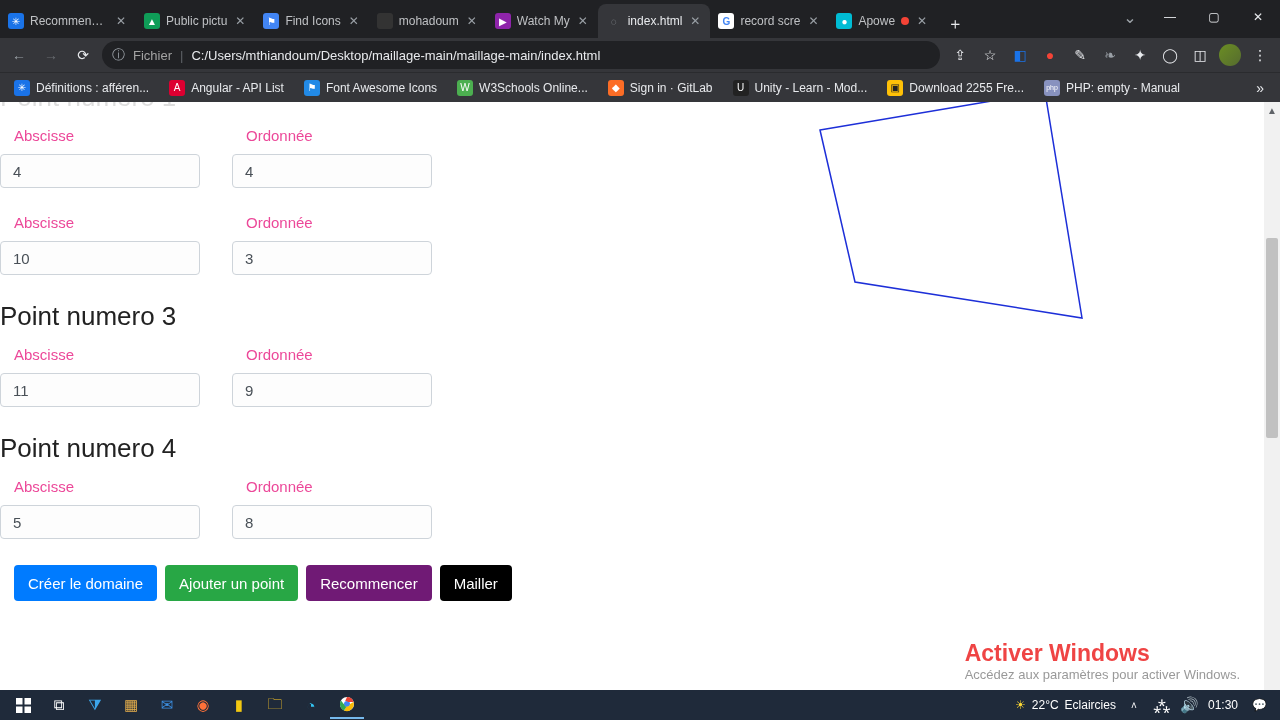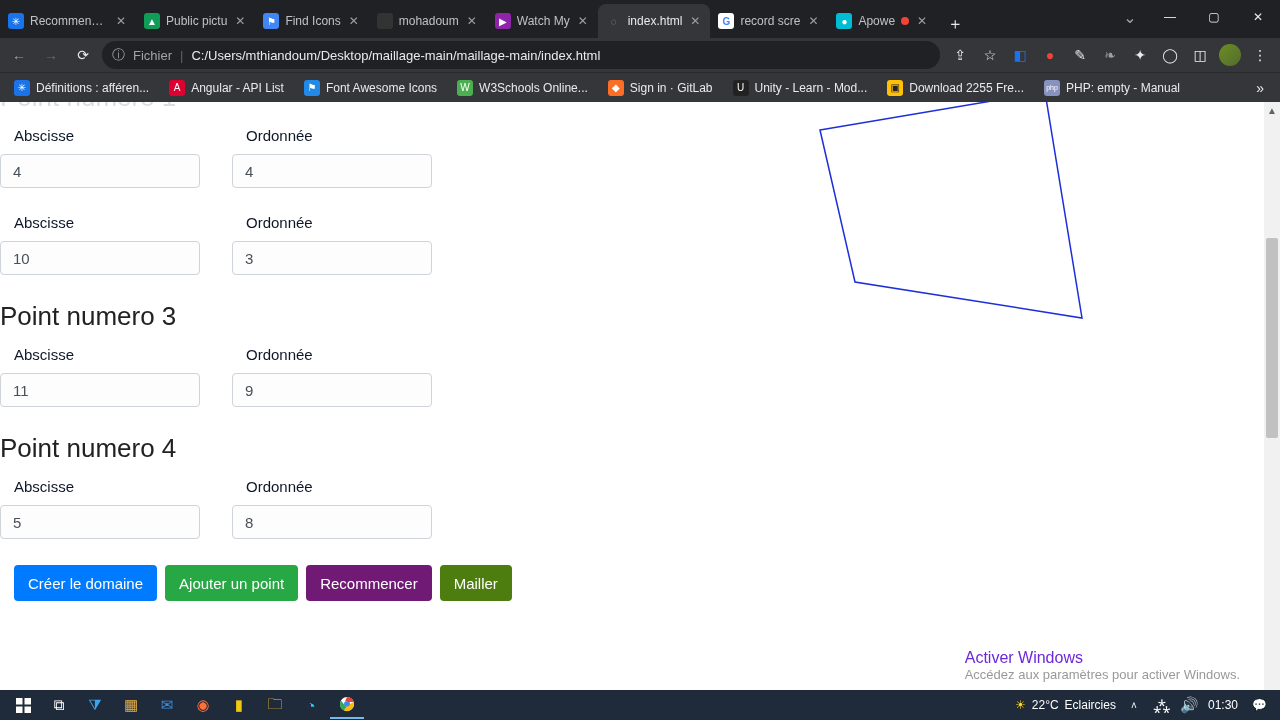--- a/index.html
+++ b/index.html
@@ -39,36 +39,36 @@
   .viewport { position: relative; background: #fff; height: calc(720px - 38px - 34px - 30px - 30px); overflow: hidden; }
   .content { position: absolute; left: 0; top: -20px; width: 1260px; }
   .scroll-track { position: absolute; right: 0; top: 0; bottom: 0; width: 16px; background: #f1f1f1; }
   .scroll-up { position: absolute; top: 0; left: 0; right: 0; height: 16px; display:flex; align-items:center; justify-content:center; color:#5f6368; font-size:10px; }
   .scroll-thumb { position: absolute; left: 2px; right: 2px; top: 136px; height: 200px; background: #c1c1c1; border-radius: 2px; }
 
   .pt-title { font-size: 26px; font-weight: 500; color: #222; margin: 0 0 14px 0; }
   .form-block { padding: 0 0 26px 0; }
   .row { display: flex; gap: 32px; }
   .field { width: 200px; }
-  .field label { display: block; font-size: 15px; color: #0f172a; margin: 0 0 10px 0; padding-left: 14px; }
+  .field label { display: block; font-size: 15px; color: #ec4899; margin: 0 0 10px 0; padding-left: 14px; }
   .field input { width: 100%; height: 34px; border: 1px solid #ced4da; border-radius: 4px; padding: 0 12px; font-size: 15px; color: #495057; background: #fdfdfd; }
 
   .btnrow { display: flex; gap: 8px; align-items: center; padding: 0 0 0 14px; }
   .btn { height: 36px; padding: 0 14px; border-radius: 4px; border: none; font-size: 15px; color: #fff; display: flex; align-items: center; }
   .btn.blue { background: #007bff; }
   .btn.green { background: #28a745; }
   .btn.red { background: #701a75; }
-  .btn.cyan { background: #4d7c0f; }
+  .btn.cyan { background: #000000; }
   .btn.file { background: transparent; color: #222; border: 1px solid transparent; }
 
   .canvas-area { position: absolute; right: 40px; top: 0; width: 420px; height: 380px; }
 
   
   .activate { position: absolute; right: 40px; bottom: 8px; text-align: left; color: #7f7f7f; }
-  .activate .t1 { font-size: 16px; color: #6d28d9; }
+  .activate .t1 { font-size: 23px; color: #ef4444; font-weight: bold; }
   .activate .t2 { font-size: 13px; color: #999; }
 
   
   .taskbar { position: absolute; left: 0; right: 0; bottom: 0; height: 30px; background: #1f2a3a; display: flex; align-items: center; justify-content: space-between; padding: 0 6px; }
   .tb-left { display: flex; align-items: center; gap: 2px; }
   .tb-ic { width: 34px; height: 28px; display: flex; align-items: center; justify-content: center; font-size: 15px; color: #fff; }
   .tb-ic.active { border-bottom: 2px solid #76b9ed; }
   .tb-right { display: flex; align-items: center; gap: 8px; color: #fff; font-size: 12px; }
   .tb-weather { display: flex; align-items: center; gap: 6px; }
   .tb-notif { width: 28px; height: 28px; display:flex; align-items:center; justify-content:center; }

